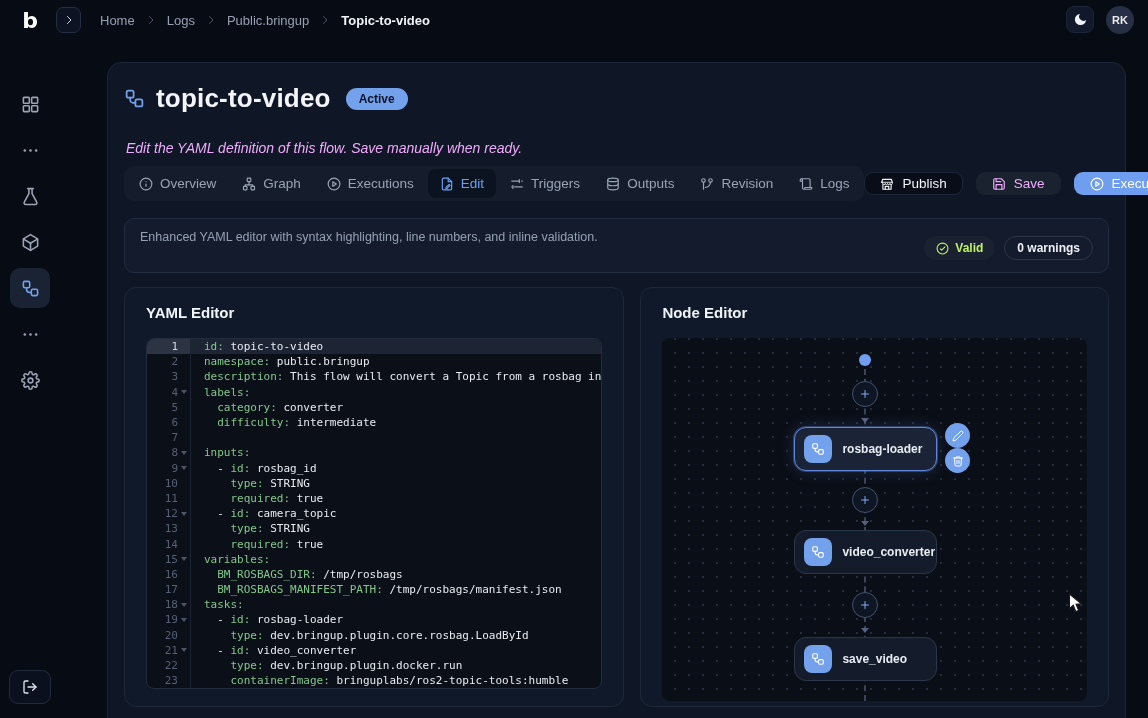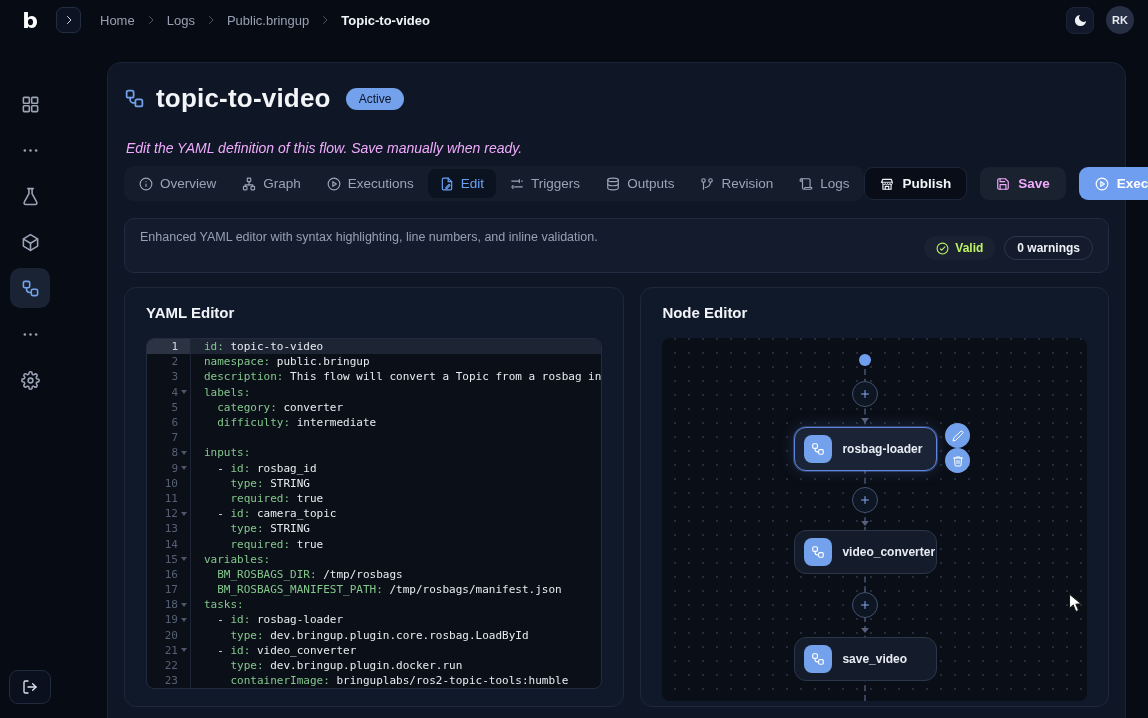--- a/index.html
+++ b/index.html
@@ -11,21 +11,21 @@
   }
   .ic { display:inline-flex; align-items:center; justify-content:center; flex:none; }
   .ic svg { width:100%; height:100%; }
 
   
   .topbar { height:40px; margin-left:60px; display:flex; align-items:center; padding:0 14px 0 40px; }
   .crumbs { display:flex; align-items:center; gap:10px; font-size:13px; color:#96a0b2; }
   .crumb { cursor:default; }
   .crumb.current { color:#f1f4f9; font-weight:700; }
   .crumb-sep { width:12px; height:12px; color:#4b5568; }
-  .topbar-right { margin-left:auto; display:flex; align-items:center; gap:12px; }
+  .topbar-right { margin-left:auto; display:flex; gap:12px; }
   .theme-btn { width:28px; height:27px; border-radius:8px; background:#11182a; border:1px solid #1d2638;
     display:flex; align-items:center; justify-content:center; color:#eef1f6; }
   .theme-btn .ic { width:15px; height:15px; }
   .avatar { width:28px; height:28px; border-radius:50%; background:#262f43; color:#e8ebf1;
     font-size:11px; font-weight:700; display:flex; align-items:center; justify-content:center; }
   .expand-btn { position:absolute; left:56px; top:7px; width:25px; height:26px; border-radius:7px;
     background:#0d1322; border:1px solid #242e42; color:#cfd6e2; display:flex; align-items:center; justify-content:center; z-index:5; }
   .expand-btn .ic { width:12px; height:12px; }
 
   
@@ -42,35 +42,35 @@
   .logout-btn { width:42px; height:34px; border-radius:9px; border:1px solid #222b3e; background:#0a101d;
     color:#dfe4ec; display:flex; align-items:center; justify-content:center; margin-bottom:14px; }
   .logout-btn .ic { width:16px; height:16px; }
 
   
   .main-card { position:absolute; left:107px; top:62px; width:1019px; height:680px;
     background:#0f1726; border:1px solid #1b2436; border-radius:14px 14px 0 0; padding:14px 16px 0 16px; }
   .title-row { display:flex; align-items:center; gap:11px; margin-top:6px; }
   .title-icon { width:21px; height:21px; color:#74a1ec; }
   .page-title { font-size:26px; font-weight:800; letter-spacing:.2px; color:#f3f5f9; }
-  .status-badge { background:#74a1ec; color:#0b1527; font-size:12px; font-weight:400;
+  .status-badge { background:#74a1ec; color:#0b1527; font-size:12px; font-weight:700;
     padding:4px 13px; border-radius:999px; margin-left:4px; }
   .subtitle { color:#8e98aa; font-size:13px; margin:9px 0 0 2px; }
   .hint { color:#f0abfc; font-size:14px; font-style:italic; margin:26px 0 10px 2px; }
 
   
   .tabs-row { display:flex; align-items:center; }
   .tabsbar { display:flex; align-items:center; background:#151d2c; border-radius:10px; padding:3px; gap:2px; }
   .tab { display:flex; align-items:flex-end; gap:7px; padding:7px 12px; border-radius:8px;
     font-size:13.5px; color:#9aa4b6; cursor:default; white-space:nowrap; }
   .tab .ic { width:14px; height:14px; }
   .tab.active { background:#0b1220; color:#6ba1f5; }
   .actions { margin-left:auto; display:flex; align-items:center; gap:13px; }
-  .btn { display:flex; align-items:center; gap:8px; height:33px; padding:0 15px; border-radius:9px;
-    font-size:13.5px; font-weight:700; border:1px solid transparent;justify-content:space-between; }
+  .btn { display:flex; align-items:center; gap:8px; height:23px; padding:0 15px; border-radius:9px;
+    font-size:13.5px; font-weight:400; border:1px solid transparent;justify-content:space-between; }
   .btn .ic { width:14px; height:14px; }
   .btn-publish { background:#080d18; border-color:#1d2638; color:#f2f4f8; }
   .btn-save { background:#1a2230; color:#f0abfc; }
   .btn-execute { background:#6f9df0; color:#ffffff; }
 
   
   .studio-card { margin-top:17px; background:#131b2c; border:1px solid #212c41; border-radius:10px;
     padding:11px 15px 12px 15px; display:flex; align-items:flex-start; }
   .studio-left { display:flex; flex-direction:column; gap:7px; }
   .studio-title-row { display:flex; align-items:center; gap:9px; }

